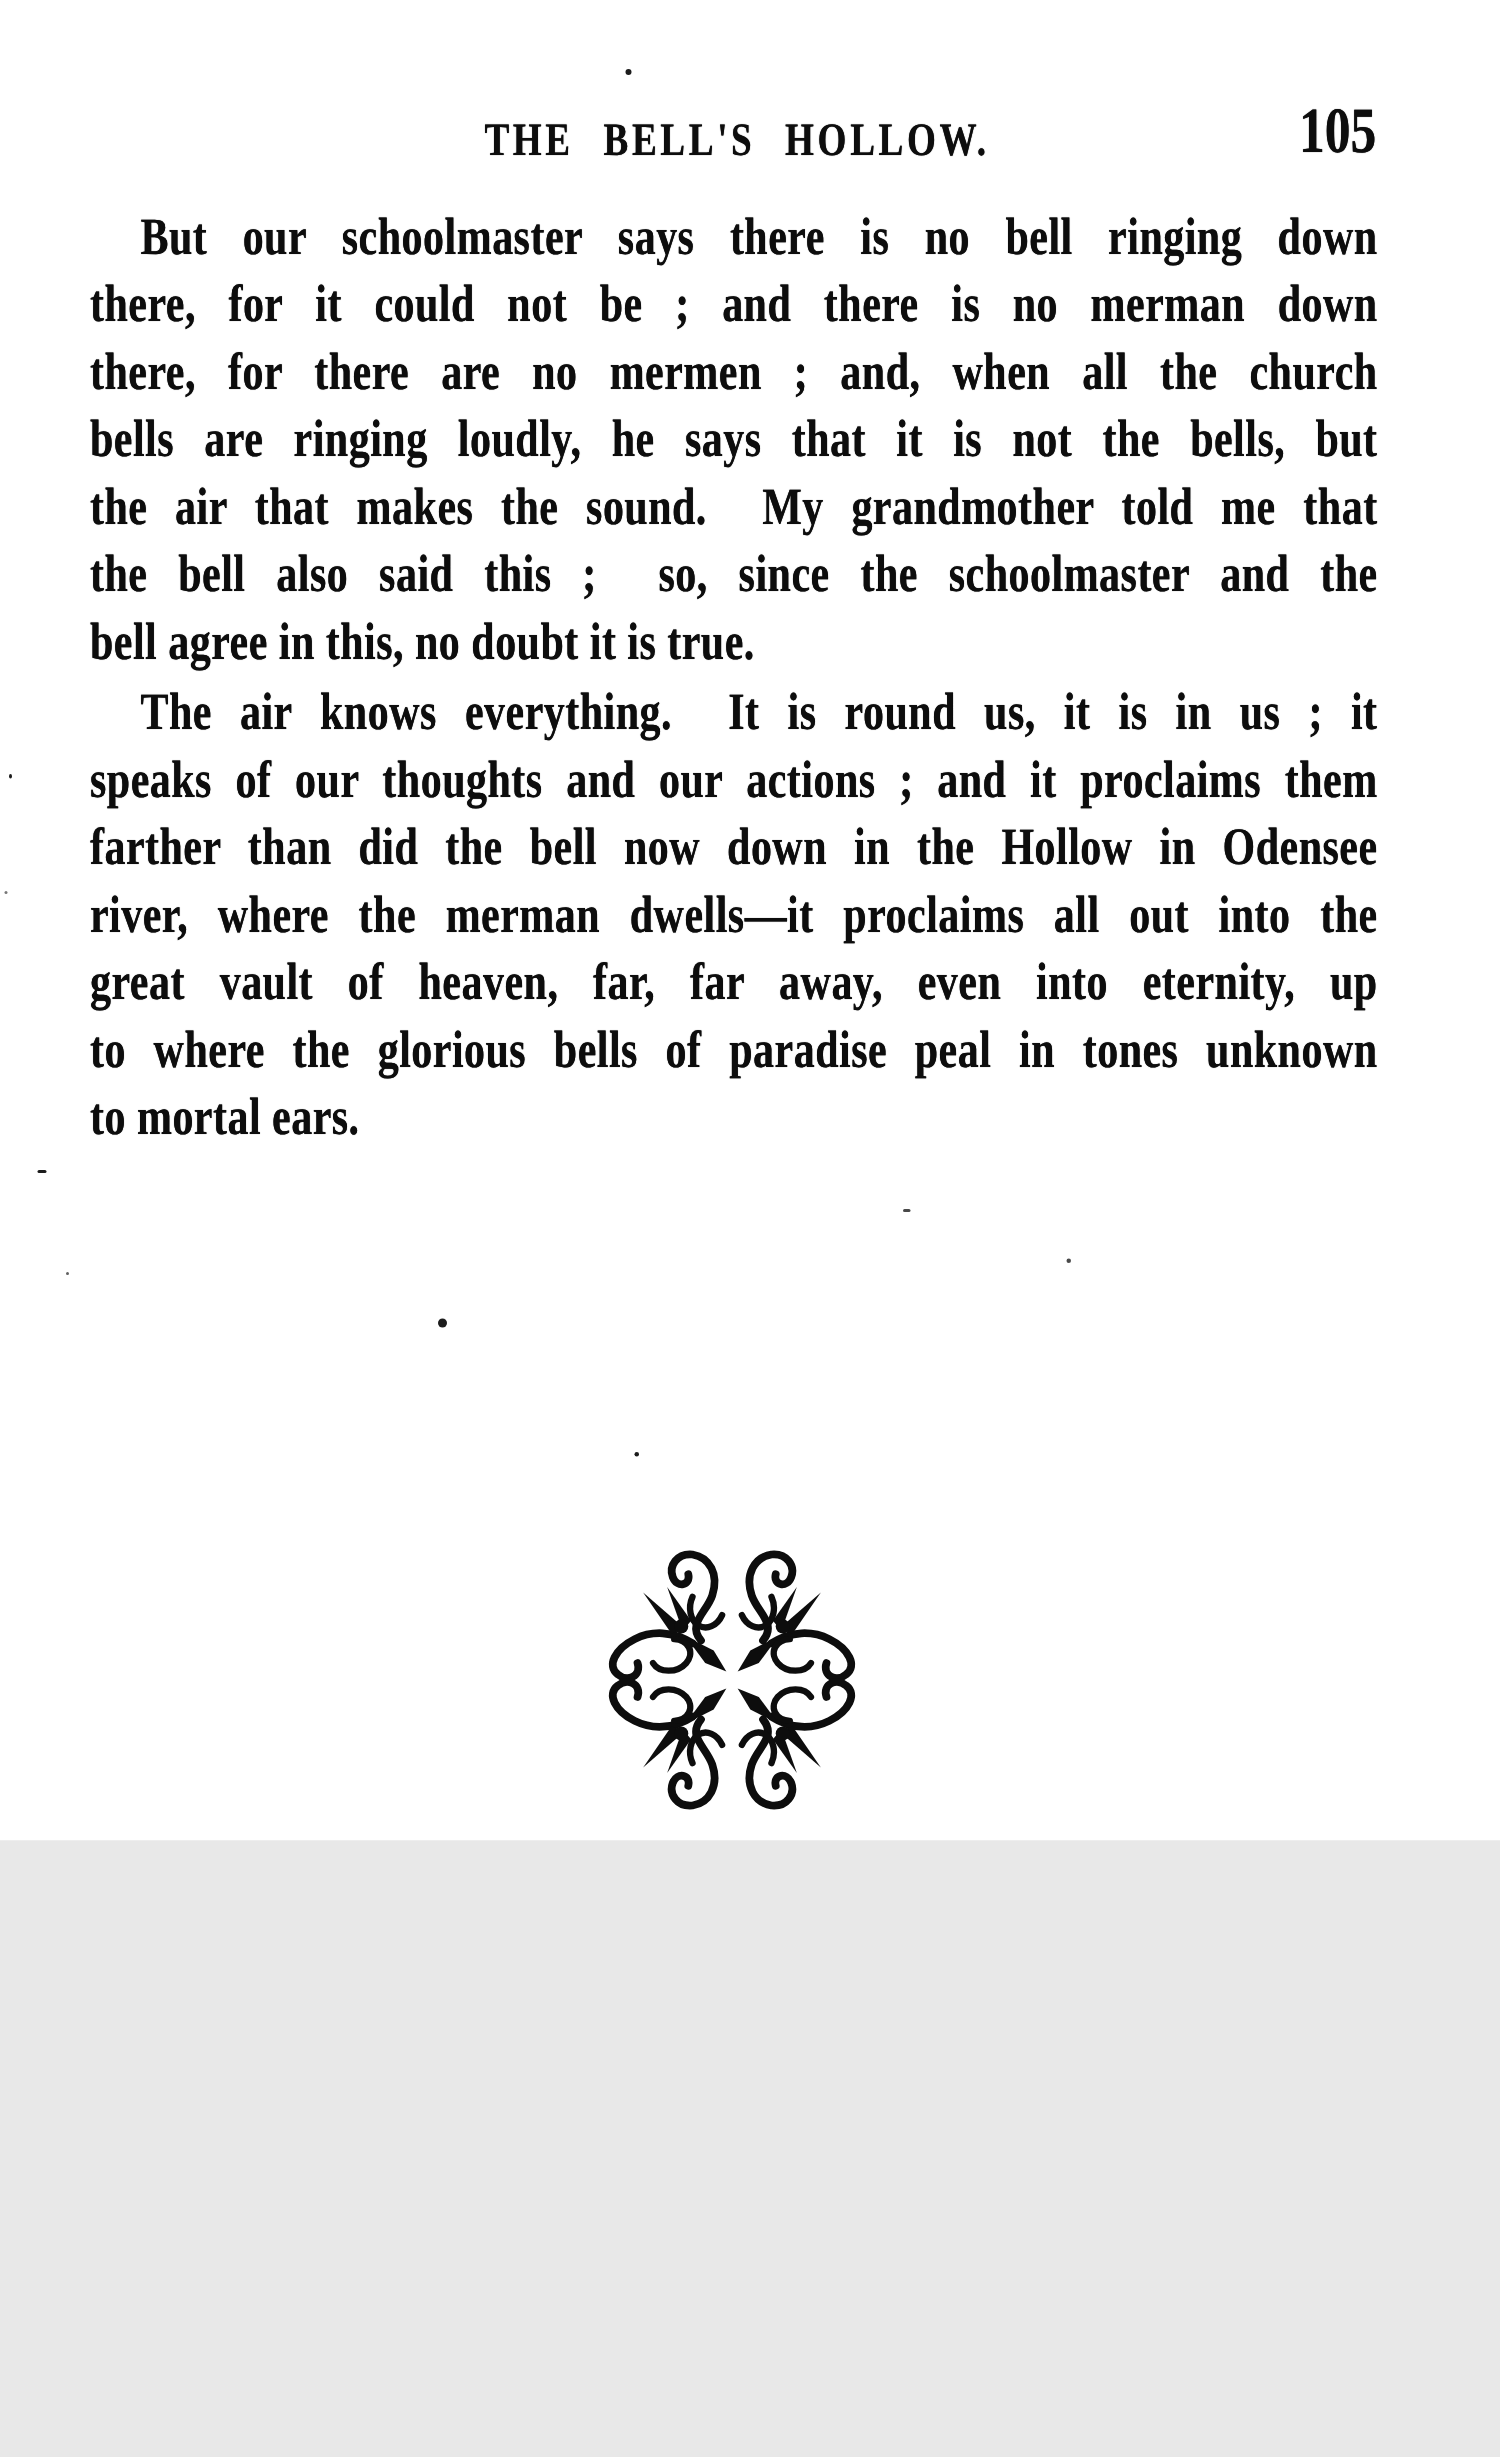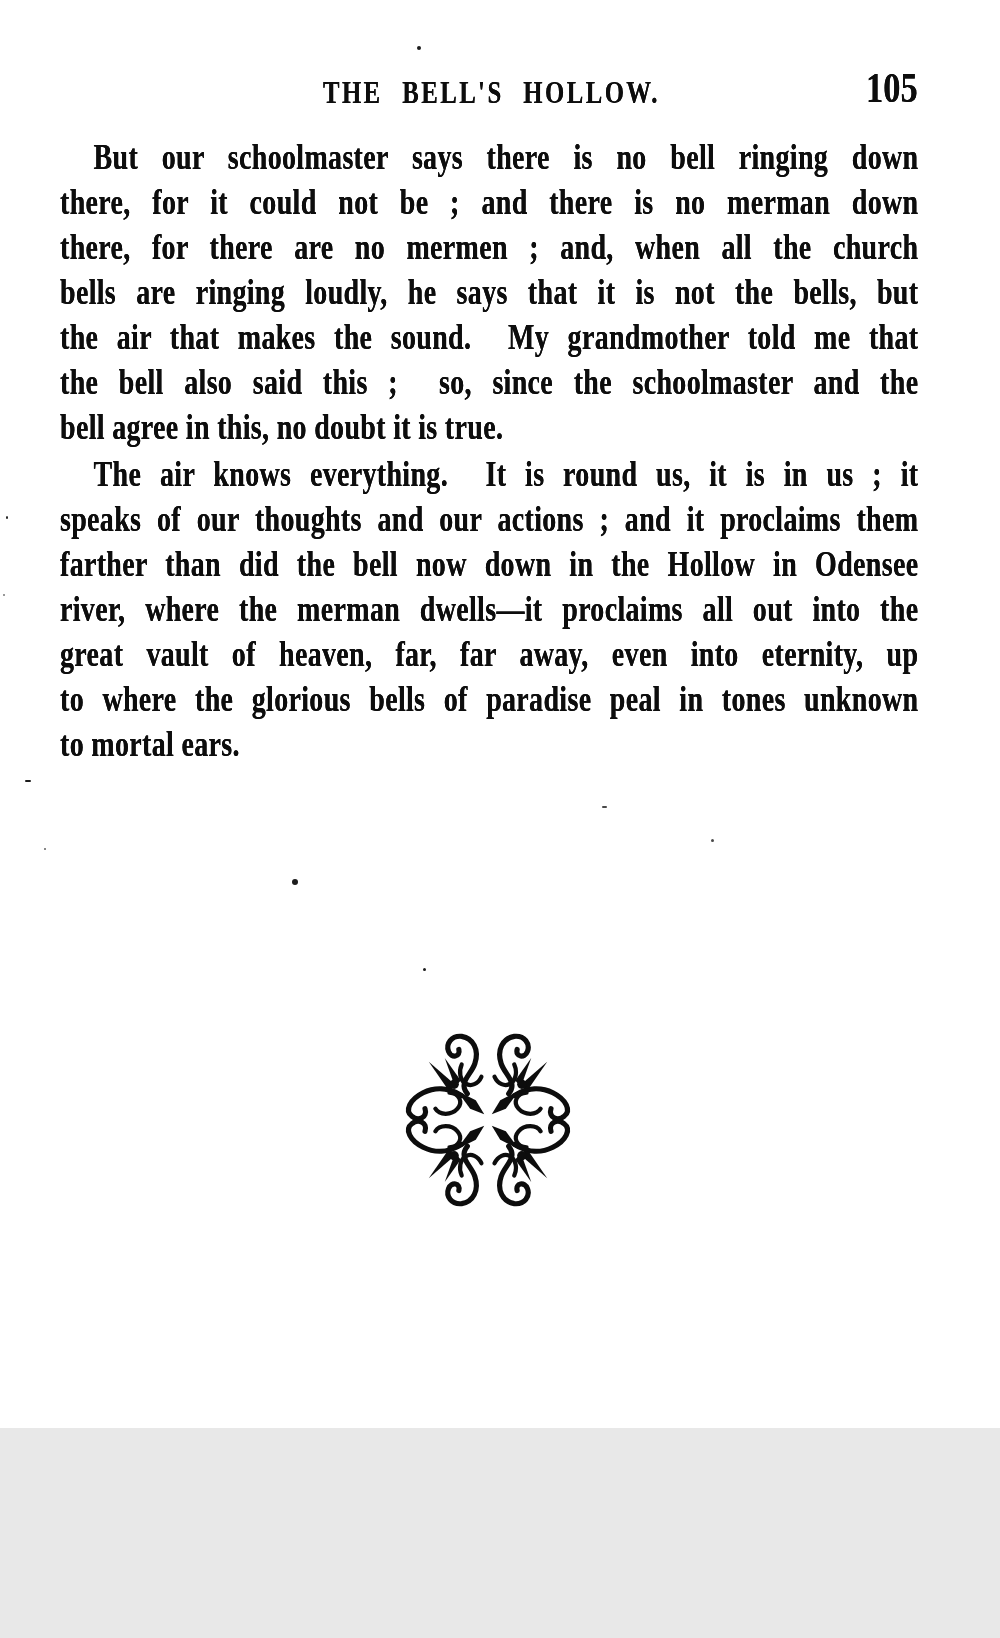--- a/index.html
+++ b/index.html
@@ -1,18 +1,18 @@
 <!DOCTYPE html>
 <html><head>
 <meta charset="utf-8">
 <title>The Bell's Hollow — p. 105</title>
 <style>
   html,body { margin:0; padding:0; background:#e8e8e8; }
   .page {
-    position:relative; width:1000px; height:1428px;
+    position:relative; width:1000px; height:1227px;
     background:#ffffff; overflow:hidden;
     font-family:"Liberation Serif", serif;
     color:#0d0d0d;
   }
   
   .cond { transform:scaleX(0.8); transform-origin:0 0; }
 
   .running-title {
     position:absolute; left:63px; top:76px; width:1071px;
     text-align:center;

